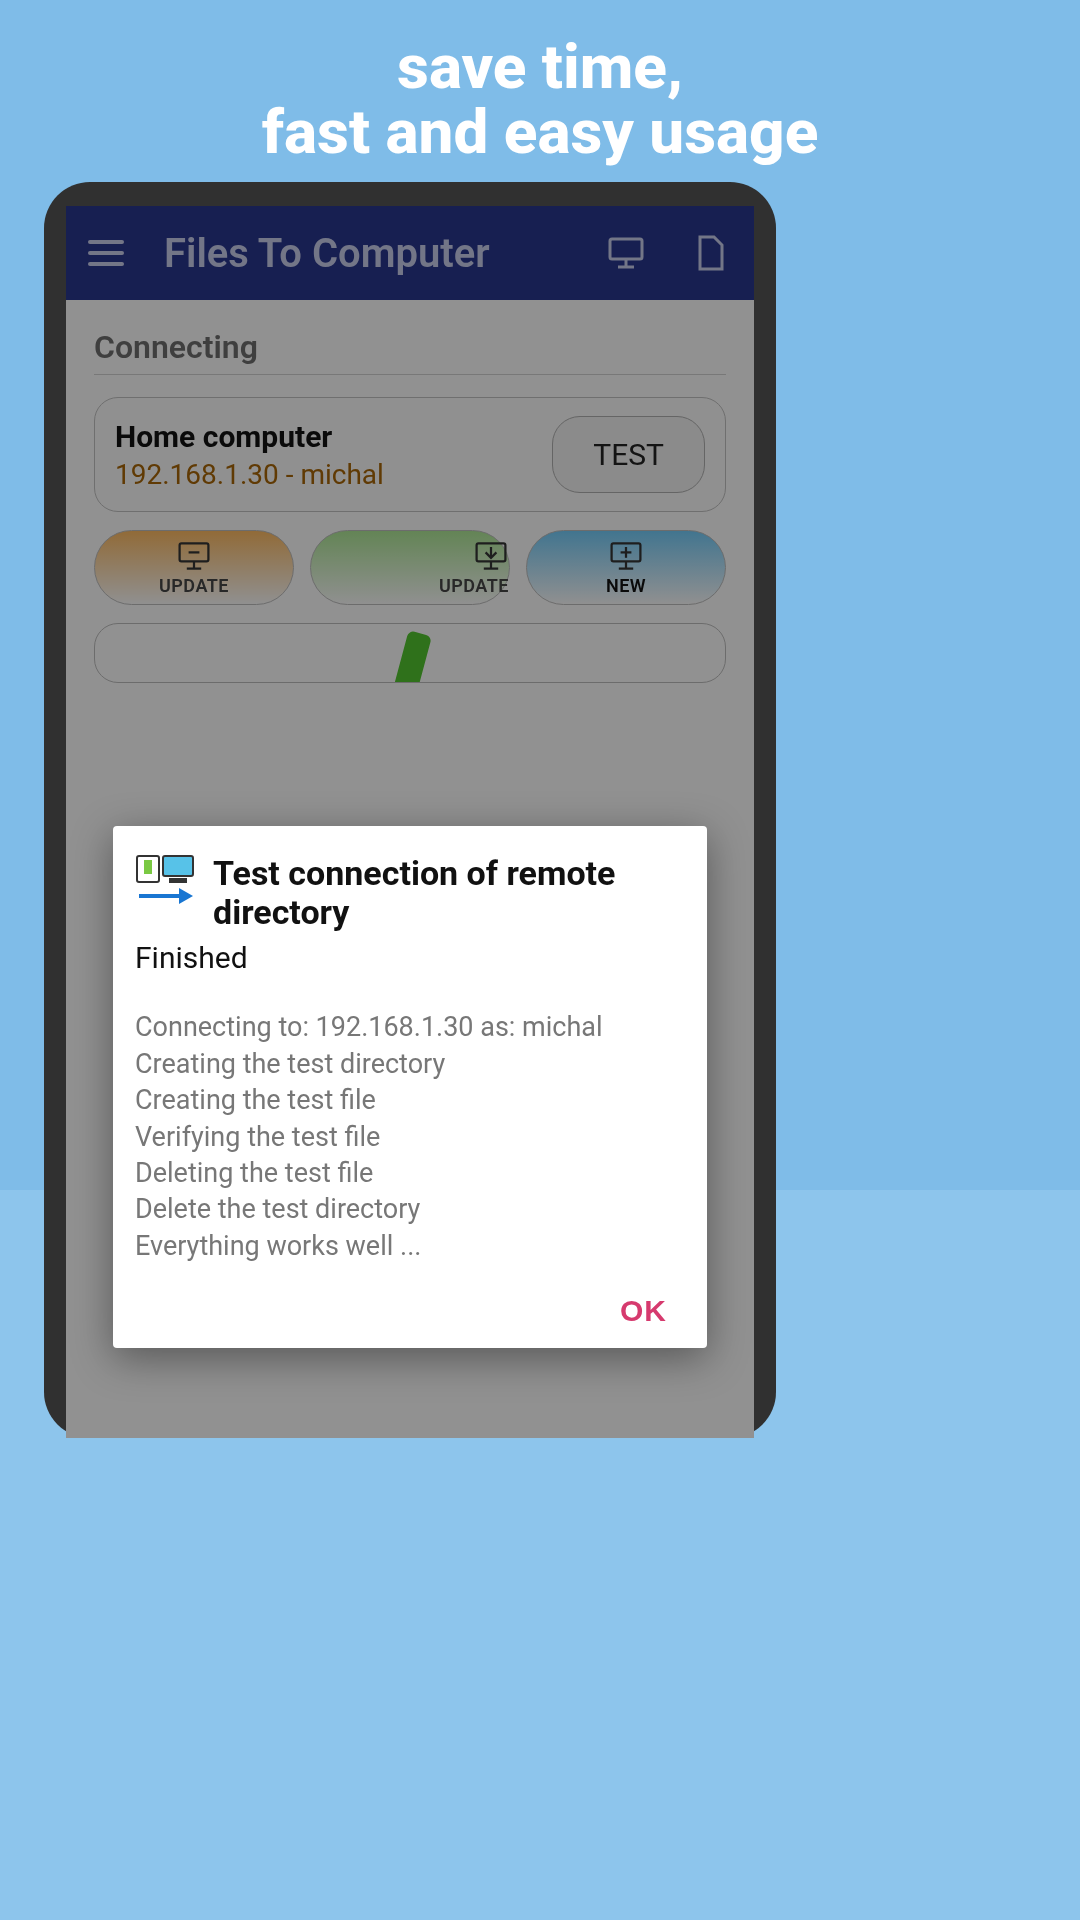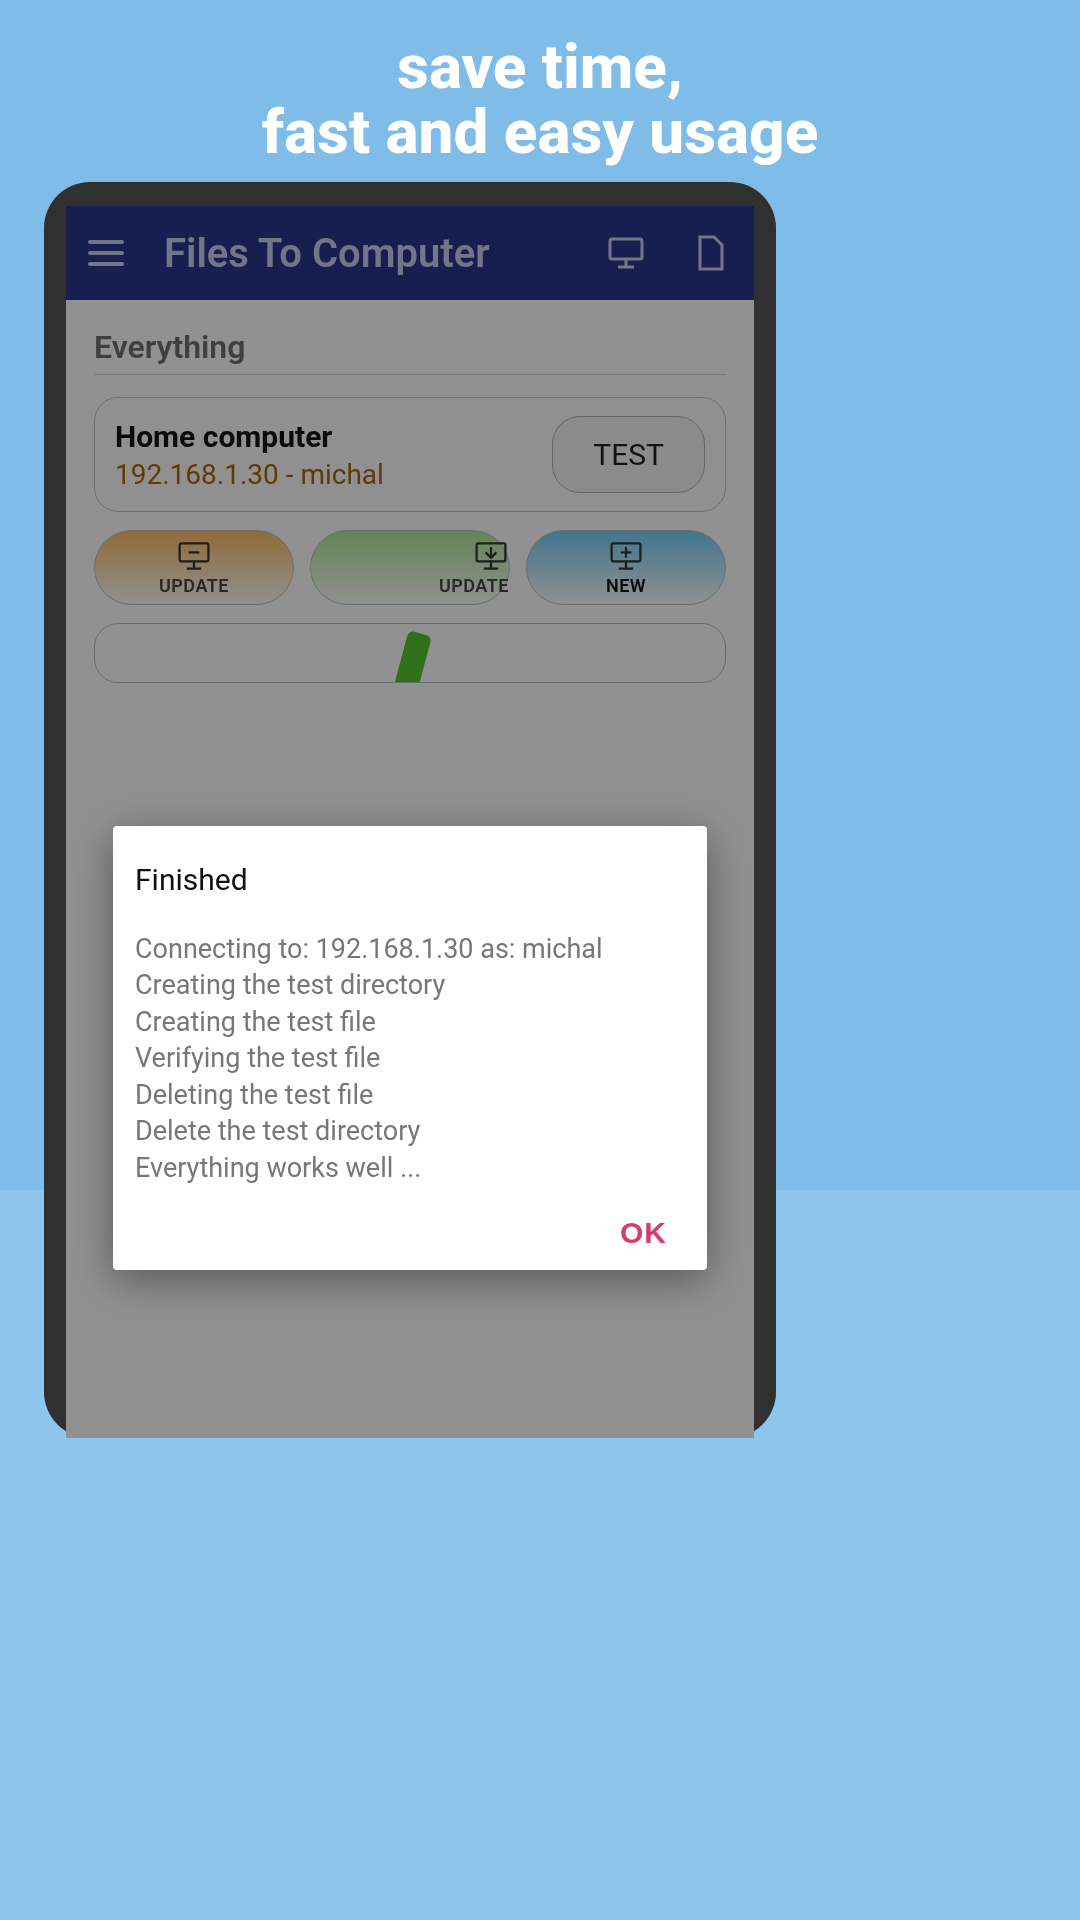--- a/index.html
+++ b/index.html
@@ -188,21 +188,21 @@
           </svg>
       </div>
       <div class="app-bar-icon">
         <svg viewBox="0 0 44 44">
             <path d="M12 6 H26 L34 14 V38 H12 Z"></path>
           </svg>
       </div>
     </div>
 
     <div class="content-area">
-      <div class="section-label">Everything</div>
+      <div class="section-label">Connecting</div>
 
       <div class="conn-card">
         <div class="conn-info">
           <div class="conn-name">Home computer</div>
           <div class="conn-addr">192.168.1.30 - michal</div>
         </div>
         <div class="test-btn">TEST</div>
       </div>
 
       <div class="action-row">
@@ -238,20 +238,32 @@
       </div>
 
       <div class="transfer-card">
         <div class="green-bar"></div>
       </div>
     </div>
 
     <div class="dim-overlay"></div>
 
     <div class="dialog">
+      <div class="dialog-header">
+        <div class="dialog-icon">
+          <svg viewBox="0 0 60 50">
+            <rect x="2" y="2" width="22" height="26" rx="2" fill="#fff" stroke="#333" stroke-width="2"></rect>
+            <rect x="9" y="6" width="8" height="14" fill="#7ac943"></rect>
+            <rect x="28" y="2" width="30" height="20" rx="2" fill="#57c2e8" stroke="#333" stroke-width="2"></rect>
+            <rect x="34" y="24" width="18" height="5" fill="#333"></rect>
+            <path d="M4 40 L44 40 L44 34 L58 42 L44 50 L44 44 L4 44 Z" fill="#1976d2"></path>
+          </svg>
+        </div>
+        <div class="dialog-title">Test connection of remote directory</div>
+      </div>
       <div class="dialog-status">Finished</div>
       <div class="dialog-body">Connecting to: 192.168.1.30 as: michal
 Creating the test directory
 Creating the test file
 Verifying the test file
 Deleting the test file
 Delete the test directory
 Everything works well ...</div>
       <div class="dialog-actions">
         <button class="ok-btn">OK</button>

